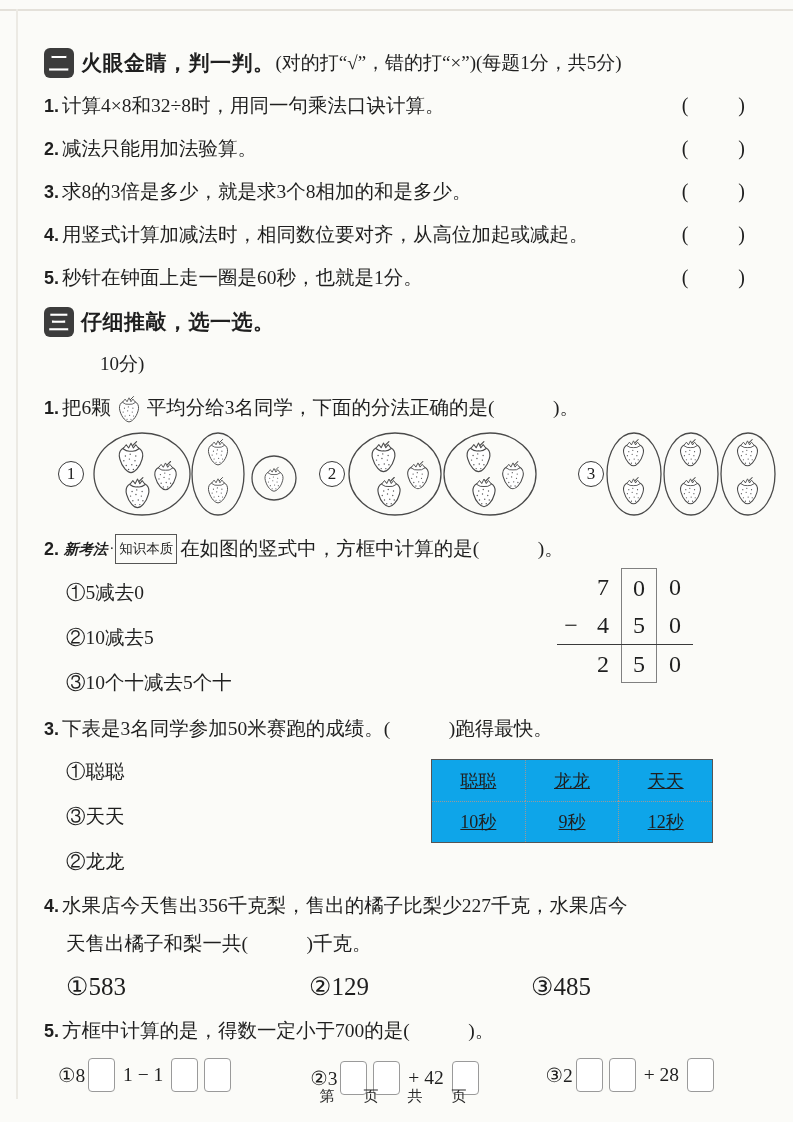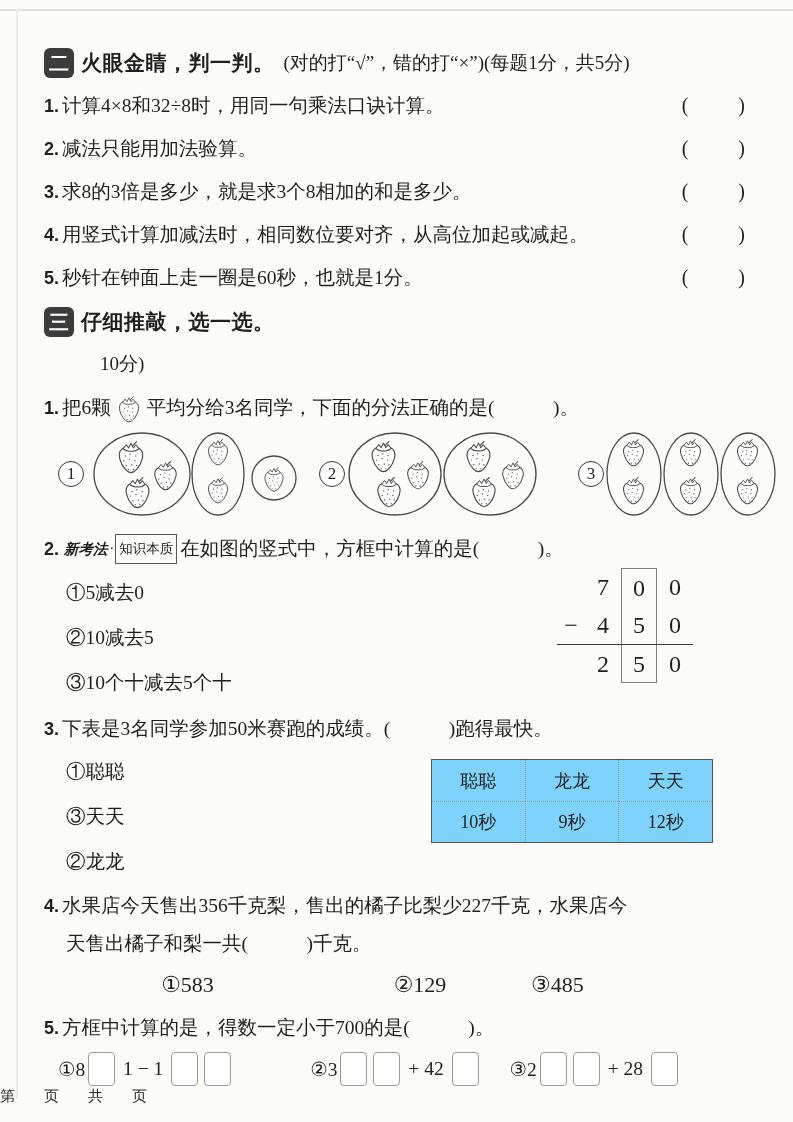--- a/index.html
+++ b/index.html
@@ -17,21 +17,21 @@
 
   
   .sec-head { display:flex; align-items:center; margin-bottom:14px; }
   .sec-icon {
     width:30px; height:30px; background:#3c3c3c; color:#fff; border-radius:6px;
     display:flex; align-items:center; justify-content:center;
     font-family:"Liberation Sans","DejaVu Sans",sans-serif; font-weight:700; font-size:20px;
     margin-right:7px; flex:0 0 auto;
   }
   .sec-title { font-family:"Liberation Sans","DejaVu Sans",sans-serif; font-weight:700; font-size:21px; letter-spacing:0.5px; white-space:nowrap; }
-  .sec-note { font-size:19px; margin-left:9px; white-space:nowrap; }
+  .sec-note { font-size:19px; margin-left:1px; white-space:nowrap; }
   .note-wrap { font-size:19px; margin:2px 0 10px 56px; }
 
   
   .jrow { display:flex; align-items:baseline; font-size:19.5px; line-height:27px; margin-bottom:15px; }
   .jnum { font-family:"Liberation Sans","DejaVu Sans",sans-serif; font-weight:700; font-size:18px; margin-right:3px; }
   .jtext { }
   .jsp { flex:1; }
   .jbr { white-space:pre; font-size:20px; }
 
   
@@ -64,41 +64,41 @@
     font-size:24px; text-align:center;
   }
   .vc { height:38px; line-height:38px; }
   .vb { border-left:1.2px solid #808080; border-right:1.2px solid #808080; }
   .vb-top { border-top:1.2px solid #808080; }
   .vb-bot { border-bottom:1.2px solid #808080; }
   .vline { grid-column:1 / 5; border-top:1.6px solid #3a3a3a; height:0; }
 
   
   .q3c { position:relative; margin-bottom:8px; }
-  .tbl { position:absolute; right:32px; top:44px; width:282px; border:1.6px solid #555; background:#7dd3fc; }
+  .tbl { position:absolute; right:32px; top:44px; width:282px; border:1.6px solid #555; background:#0ea5e9;text-decoration:underline; }
   .trow { display:flex; }
   .trow + .trow .tcell { border-top:1px dotted #999; }
   .tcell { flex:1; height:41px; display:flex; align-items:center; justify-content:center; font-size:18px; }
   .tcell + .tcell { border-left:1px dotted #999; }
 
-  .q4opts { display:flex; margin:14px 0 16px 22px; font-size:22px;text-align:center; }
+  .q4opts { display:flex; margin:14px 0 16px 22px; font-size:25px; }
   .q4opts span:nth-child(1) { width:243px; }
   .q4opts span:nth-child(2) { width:222px; }
 
   
   .exprs { display:flex; align-items:center; margin:10px 0 0 14px; font-size:19.5px; }
   .expr { display:flex; align-items:center; white-space:pre; }
-  .e2 { margin-left:76px; } .e3 { margin-left:28px; }
+  .e2 { margin-left:76px;margin-top:6px; } .e3 { margin-left:64px; }
   .sq {
     display:inline-block; width:27px; height:34px; border:1.2px solid #9a9a9a;
     border-radius:4px; background:#fff; margin:0 3px; flex:0 0 auto;
   }
 
   .footer {
-    position:absolute; bottom:16px; left:0; width:100%; 
+    position:absolute; bottom:16px; left:0; width:100%; text-align:center;
     font-family:Liberation Mono, monospace; font-size:15px;
     letter-spacing:7px; color:#2a2a2a;
   }
 </style>
 </head>
 <body>
 
 <svg width="0" height="0" style="position:absolute" aria-hidden="true">
   <symbol id="sb" viewBox="0 0 40 44">
     <path d="M22 7 L27 2" fill="none" stroke="#4a4a4a" stroke-width="1.5" stroke-linecap="round"></path>

